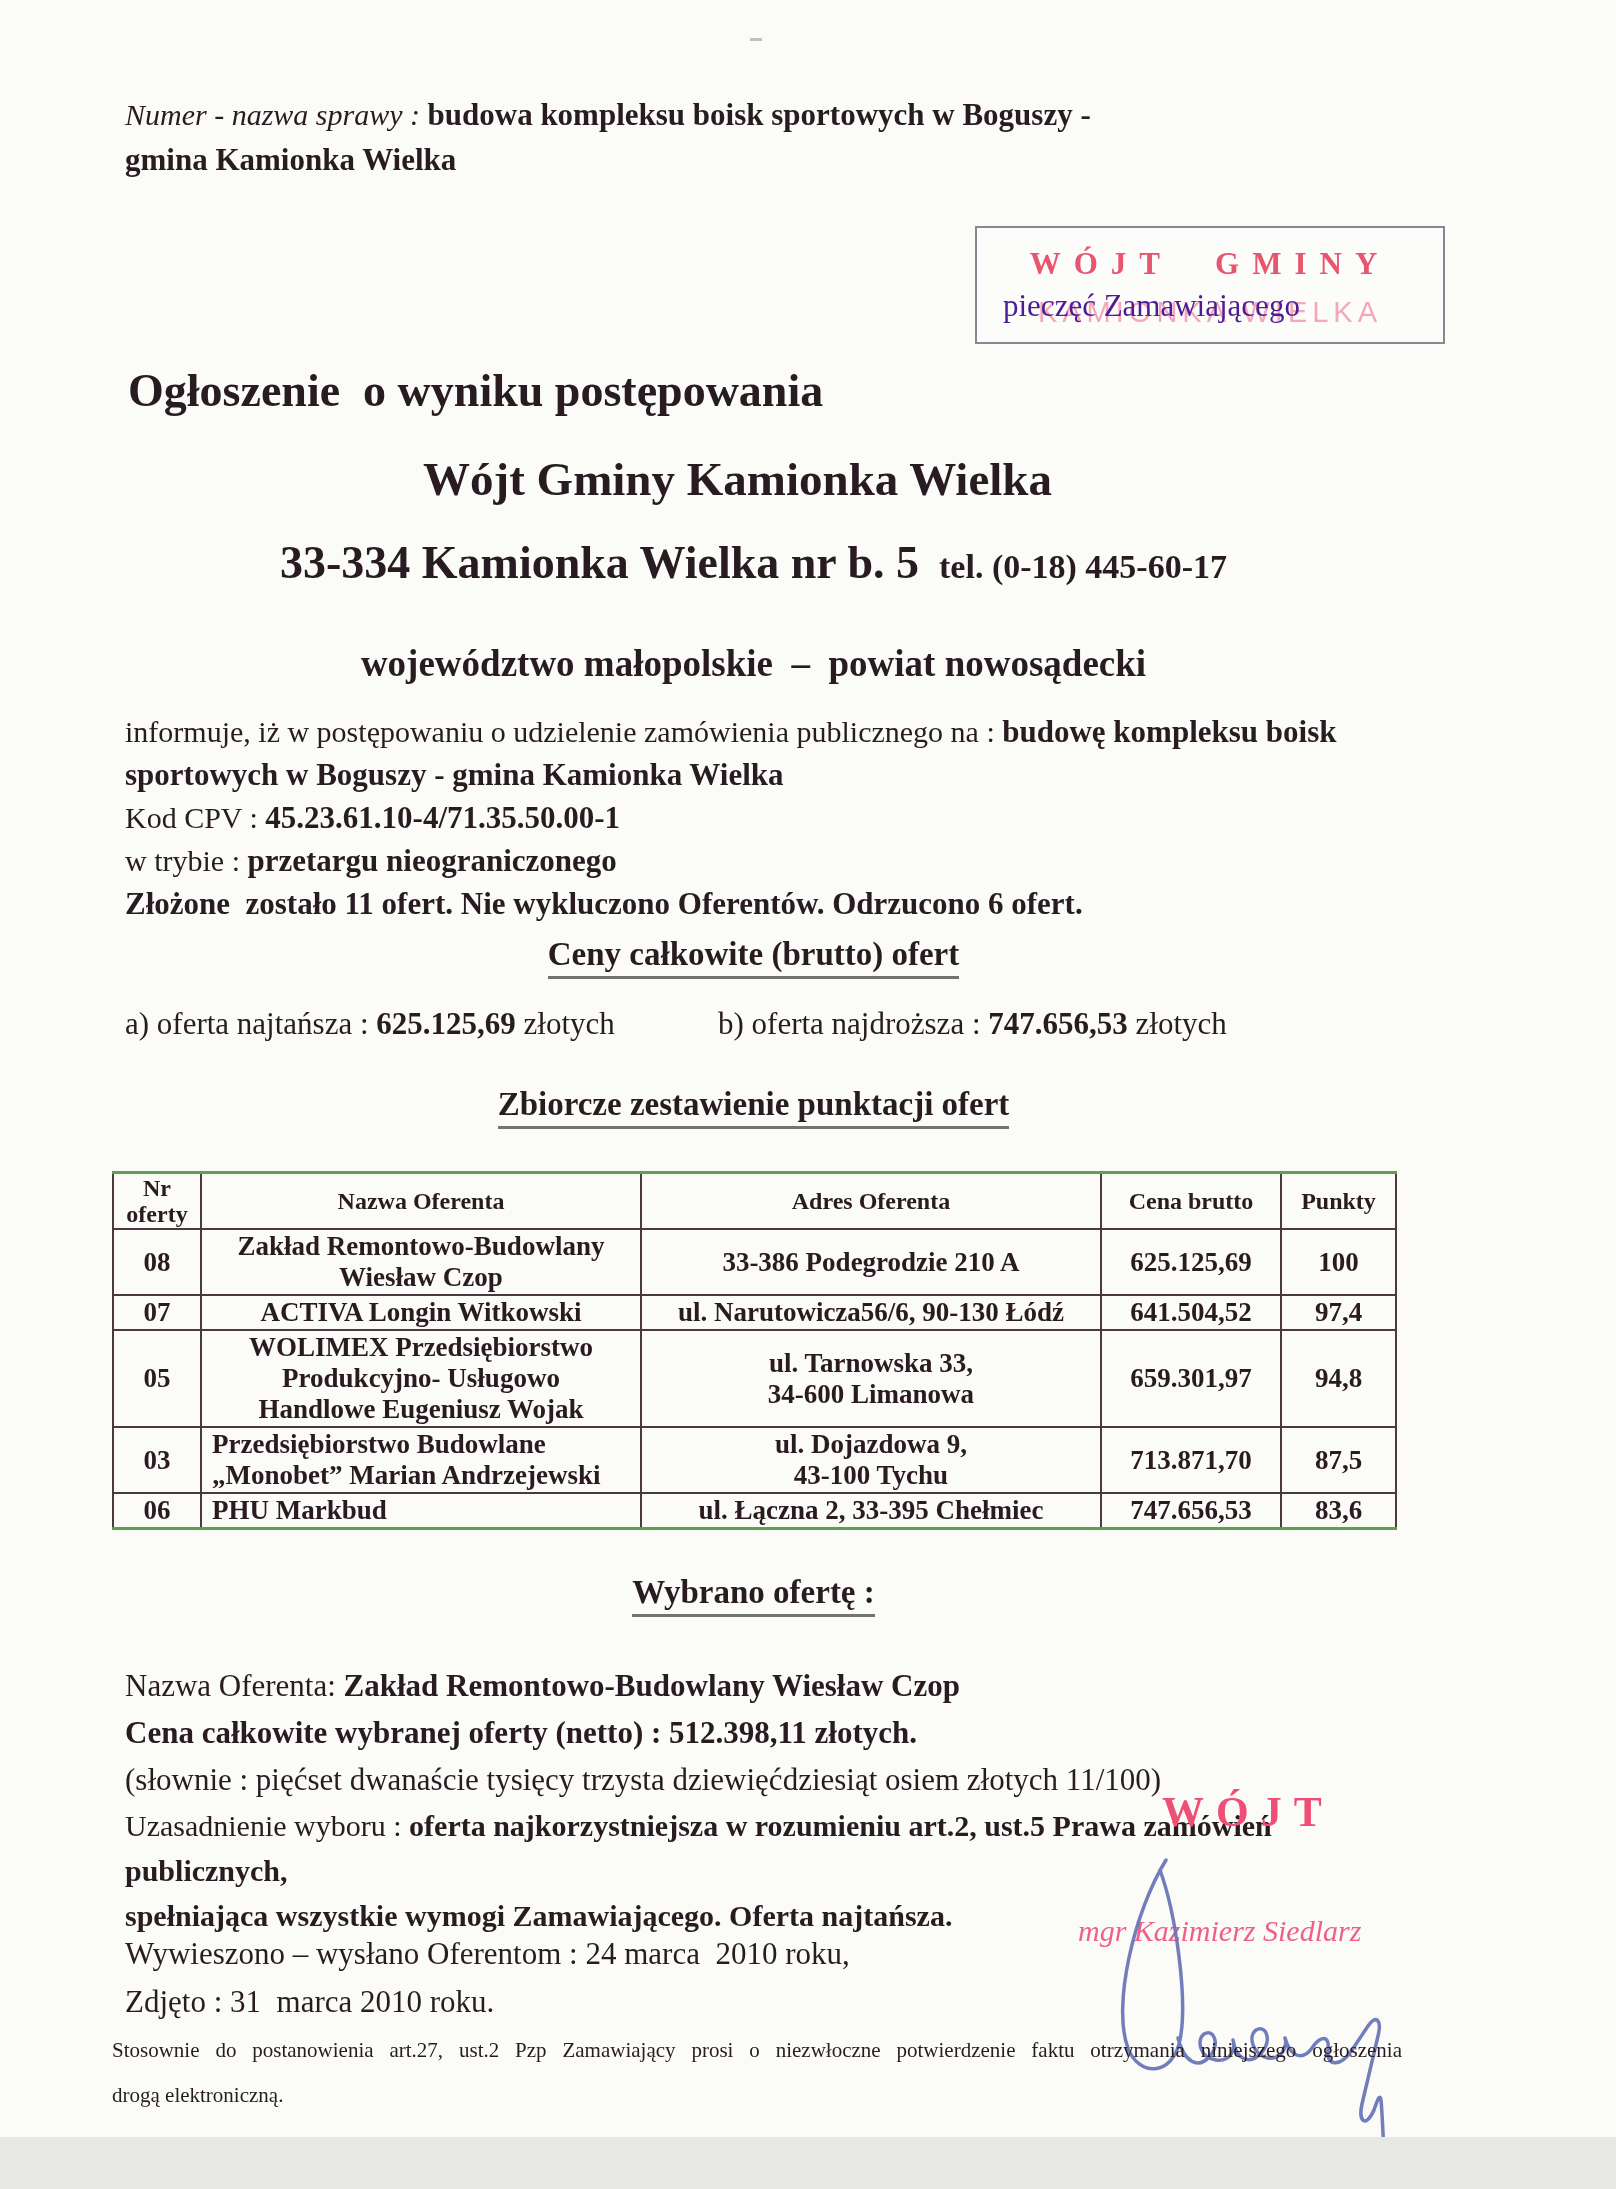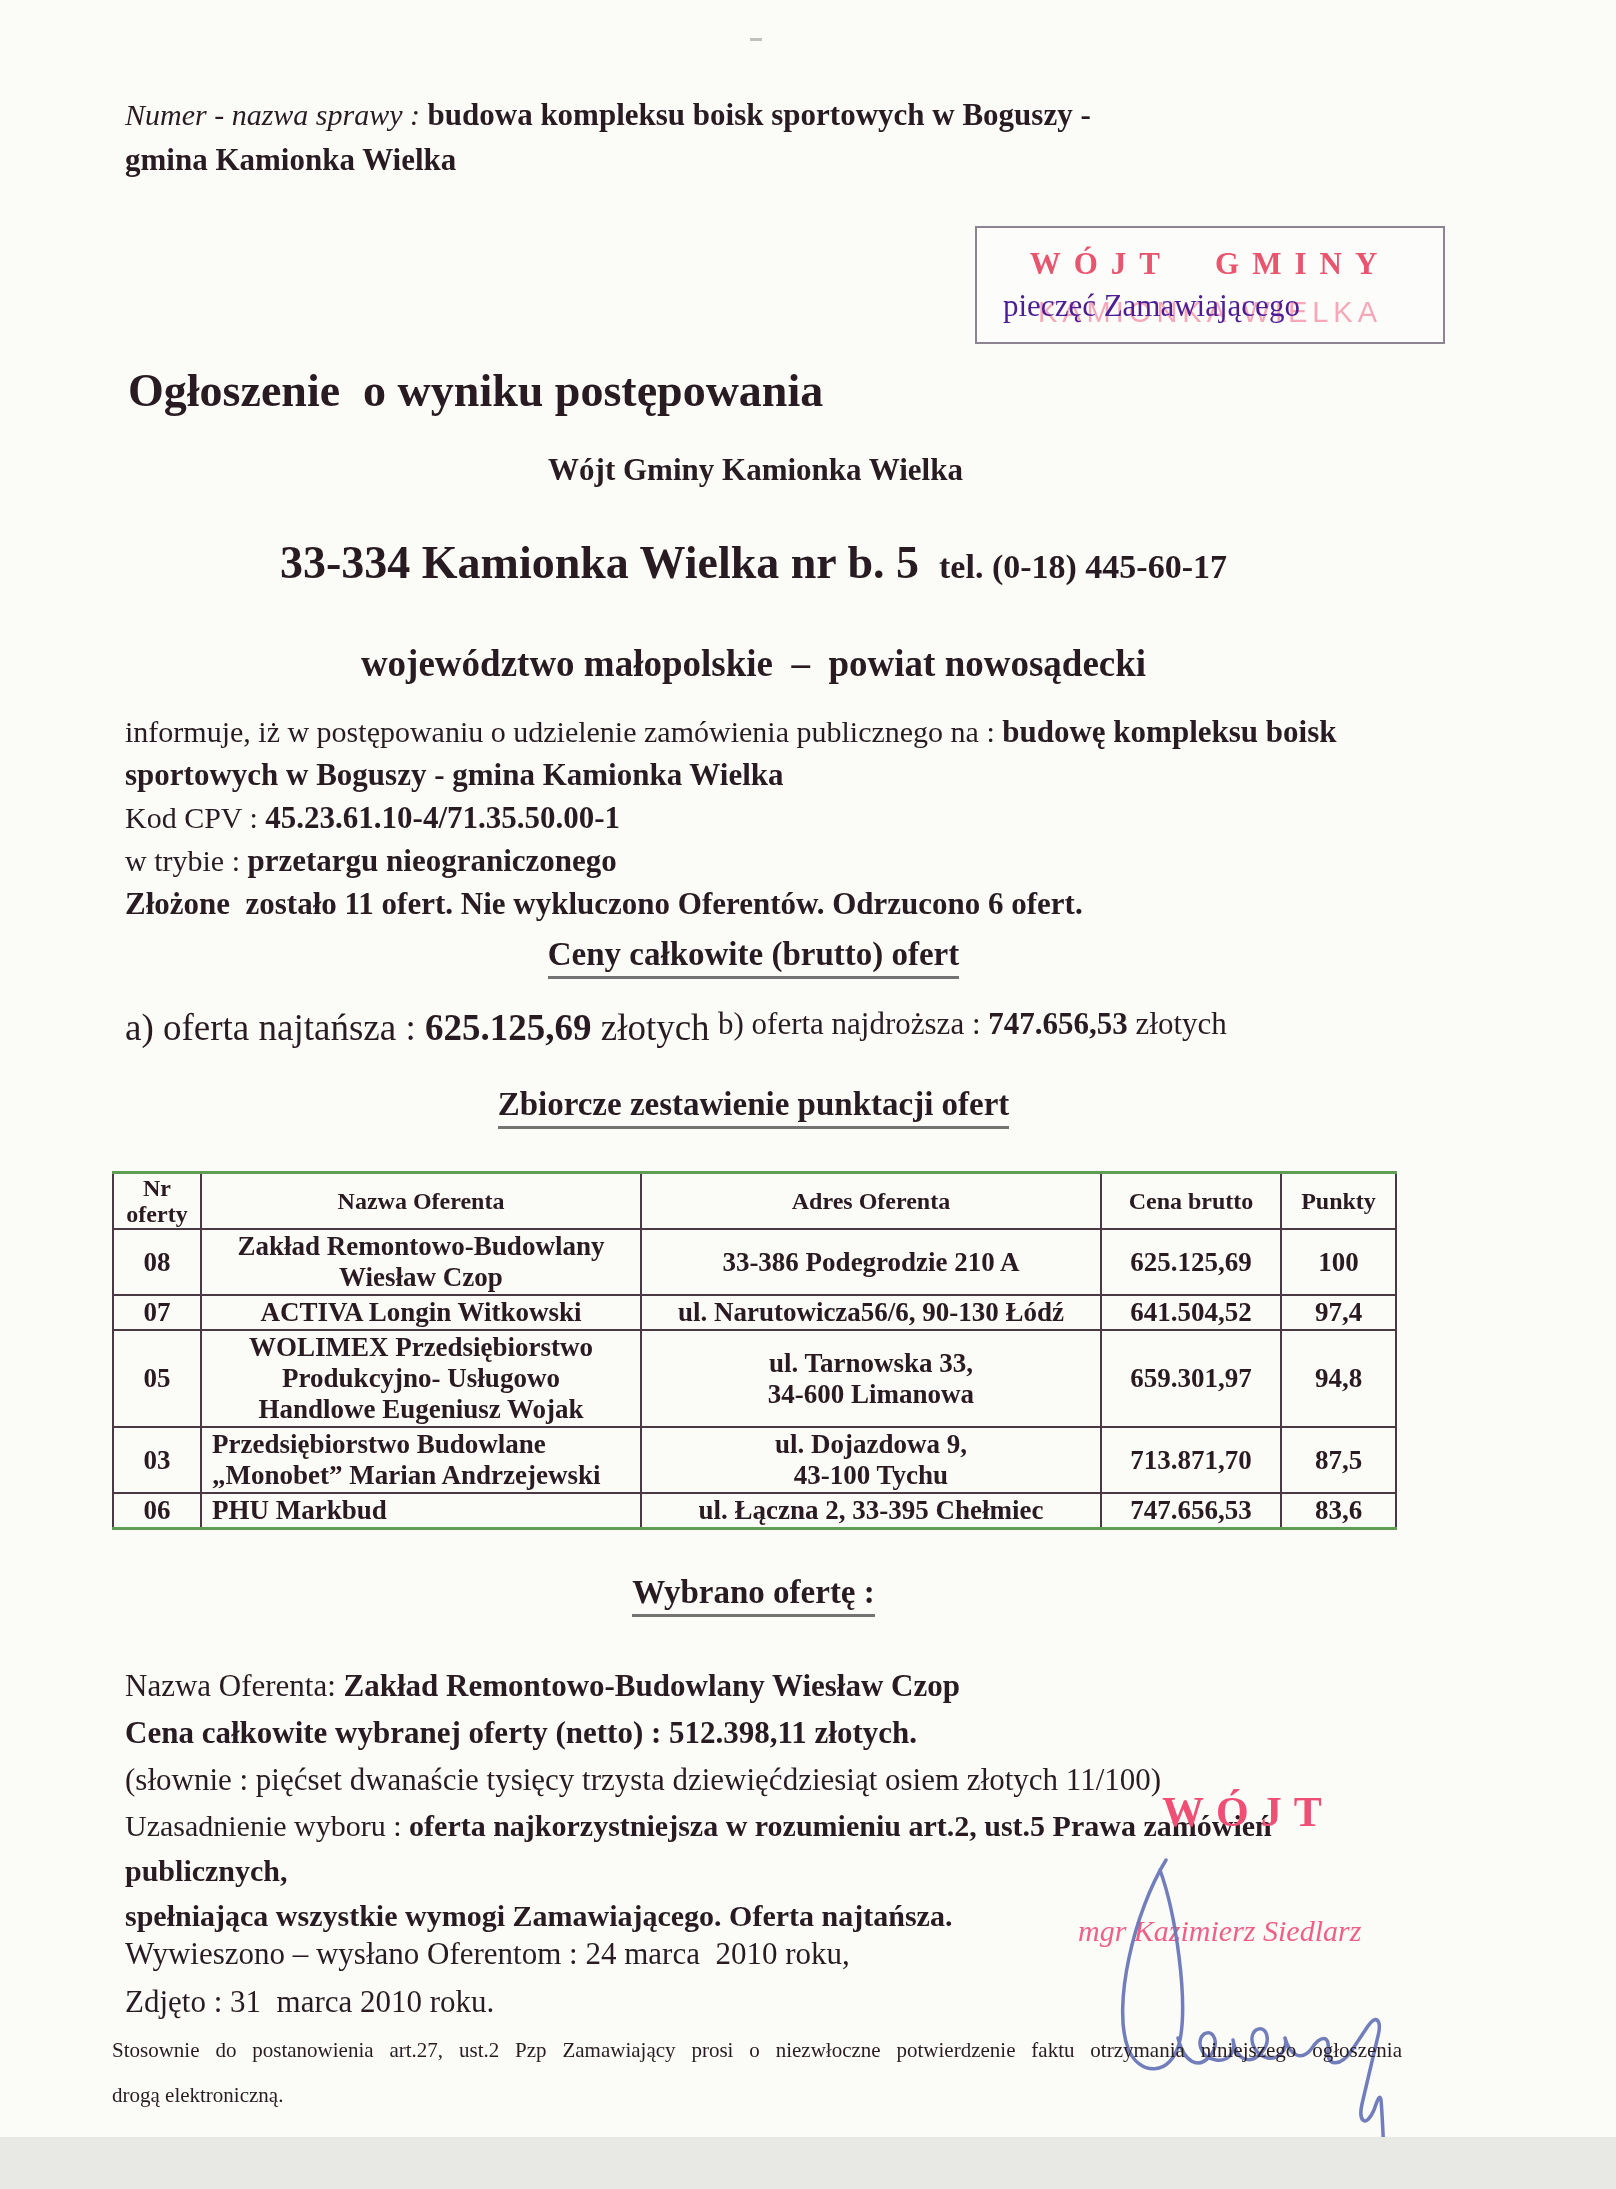--- a/index.html
+++ b/index.html
@@ -21,35 +21,35 @@
   .case-header { left:125px; top:92px; width:1150px; font-size:30px; line-height:45px; }
   .case-header .bold-part { font-size:31px; font-weight:bold; }
 
   
   .stamp-box { left:975px; top:226px; width:466px; height:114px; border:2px solid #8d8492; background:rgba(255,255,255,0.35); }
   .stamp-l1 { left:0; top:18px; width:100%; text-align:center; color:#e8556f; font-weight:bold; font-size:31px; letter-spacing:13px; word-spacing:22px; }
   .stamp-l2 { left:0; top:68px; width:100%; text-align:center; color:#f59fb0; font-family:"Liberation Sans","DejaVu Sans",sans-serif; font-size:29px; letter-spacing:5px; opacity:.9; }
   .stamp-caption { left:26px; top:60px; color:#4c1d95; font-size:31px; }
 
   .doc-title { left:128px; top:364px; font-size:46px; font-weight:bold; }
-  .authority { left:114px; top:452px; width:1283px; font-size:31px; font-weight:bold; }
+  .authority { left:96px; top:452px; width:1283px; font-size:47px; font-weight:bold; }
   .address-line { left:112px; top:536px; width:1283px; }
   .addr-main { font-size:46px; font-weight:bold; }
   .addr-tel { font-size:34px; font-weight:bold; margin-left:20px; }
   .region { left:112px; top:642px; width:1283px; font-size:37px; font-weight:bold; }
 
   .intro { left:125px; top:710px; width:1272px; font-size:30px; line-height:43px; }
   .intro p { margin:0; }
   .intro .v { font-size:31px; font-weight:bold; }
   .intro .summary { font-size:31px; font-weight:bold; }
 
   .sec-heading { font-size:33px; font-weight:bold; }
   .sec-heading .u { display:inline-block; border-bottom:3px solid #737373; padding-bottom:3px; }
   .h-prices { left:112px; top:936px; width:1283px; }
-  .price-a { left:125px; top:1006px; font-size:37px; }
+  .price-a { left:125px; top:1006px; font-size:31px; }
   .price-b { left:718px; top:1006px; font-size:31px; }
   .price-a .v, .price-b .v { font-weight:bold; }
   .h-scores { left:112px; top:1086px; width:1283px; }
 
   .score-table { left:112px; top:1171px; width:1283px; border-collapse:collapse; table-layout:fixed; font-weight:bold; font-size:27px; }
   .score-table td, .score-table th { border:2px solid #4a3842; text-align:center; vertical-align:middle; padding:1px 6px; line-height:31px; color:#2a1a21;margin-left:8px; }
   .score-table th { font-size:24px; line-height:26px; border-top:3px solid #5f9e54; }
   .score-table .row-last td { border-bottom:3px solid #5f9e54; }
   .score-table .cell-left { text-align:left; padding-left:10px; }
 

